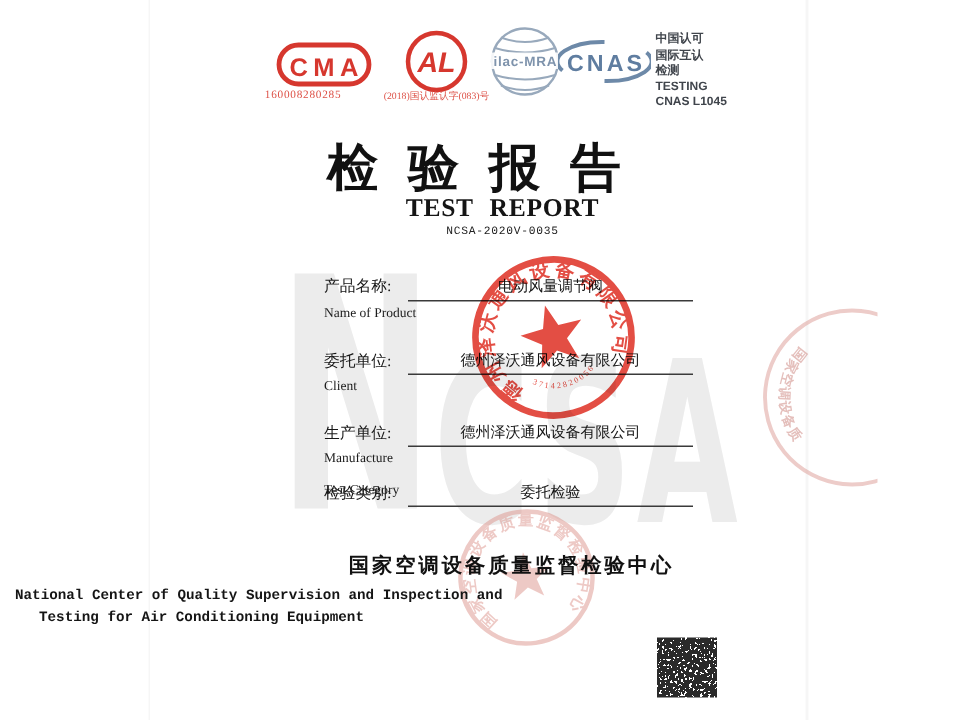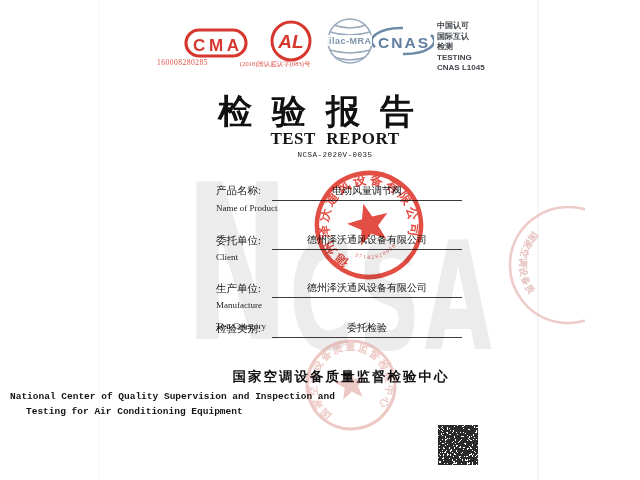--- a/index.html
+++ b/index.html
@@ -11,21 +11,21 @@
 
   
   .wm{position:absolute;left:185px;top:180px;height:165px;display:flex;align-items:flex-end;
       transform:scaleX(0.58);transform-origin:left bottom;color:#ececec;z-index:0;
       font-family:"DejaVu Sans", sans-serif;font-weight:bold;white-space:nowrap;}
   .wm-big{font-size:215px;line-height:0.75;}
   .wm-small{font-size:150px;line-height:0.75;letter-spacing:6px;margin-bottom:-8px;}
 
   
   .logo{position:absolute;z-index:2;}
-  .logo-caption{position:absolute;z-index:2;color:#dd5147;
+  .logo-caption{position:absolute;z-index:2;text-align:center;color:#dd5147;
       font-family:"Liberation Serif", serif;}
   .cap-num{left:157px;top:58px;width:90px;font-size:7.5px;letter-spacing:.5px;}
   .cap-al{left:240px;top:60px;width:102px;font-size:6.5px;}
   .right-block{position:absolute;left:437px;top:21px;z-index:2;color:#40454c;
       font-family:"Liberation Sans", sans-serif;font-weight:bold;font-size:8px;line-height:10.6px;}
   .right-block div{white-space:nowrap;}
 
   
   .title-zh{position:absolute;left:0;top:89px;width:640px;text-align:center;z-index:2;
       font-family:"Liberation Sans", sans-serif;font-weight:bold;font-size:34px;

